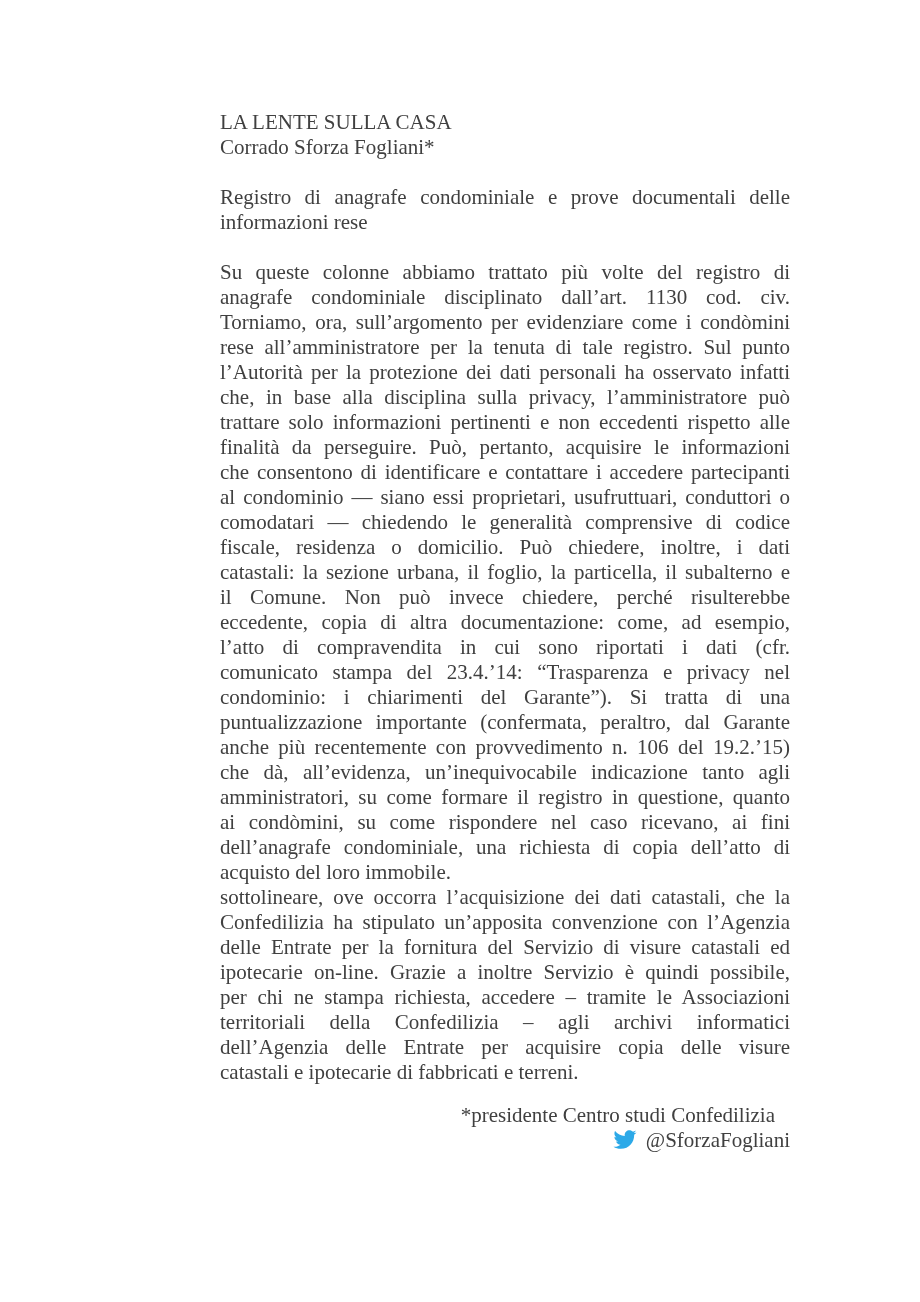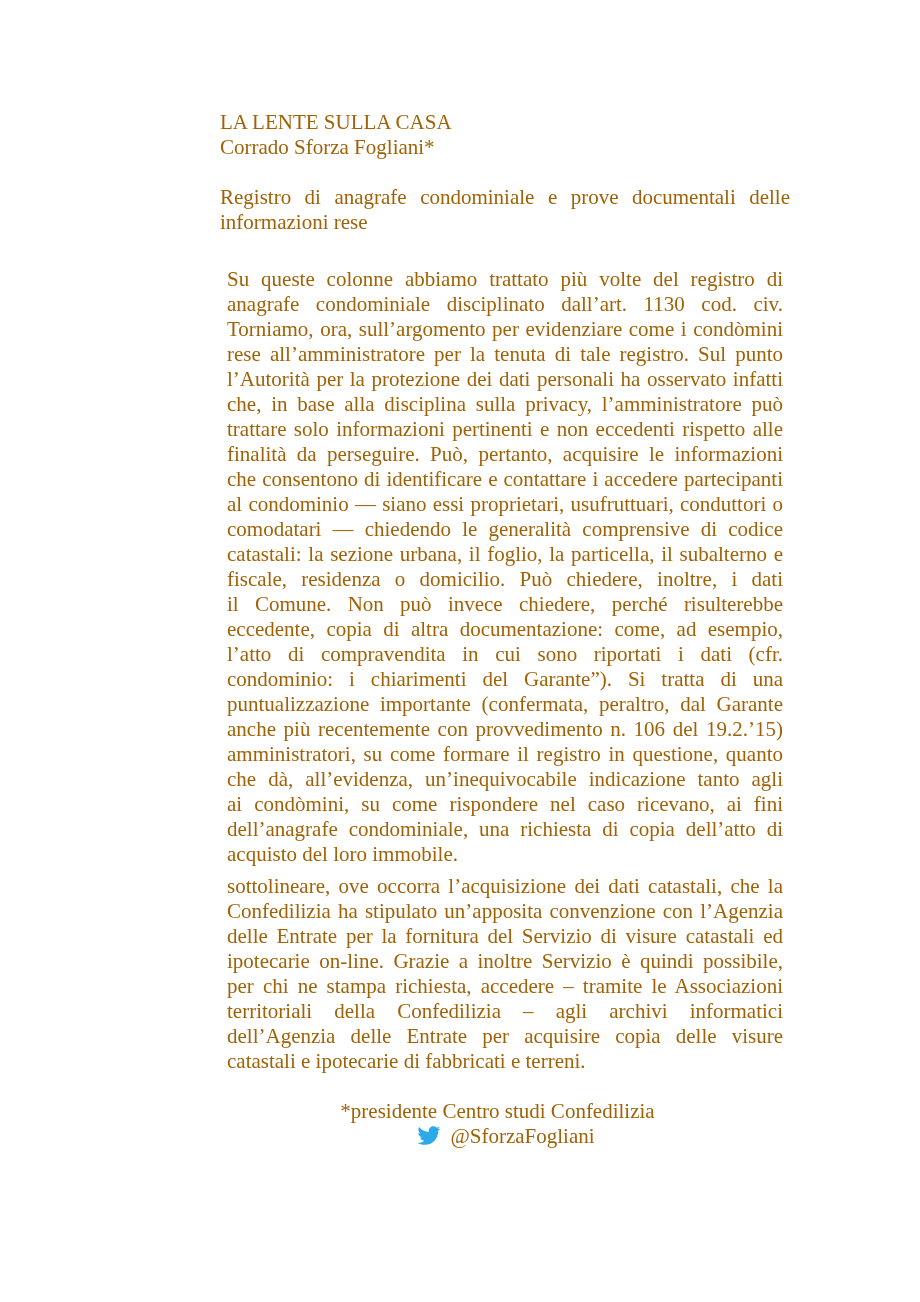--- a/index.html
+++ b/index.html
@@ -2,21 +2,21 @@
 <html><head>
 <meta charset="utf-8">
 <style>
   html, body { margin: 0; padding: 0; background: #e8e8e8; }
   .page {
     position: relative;
     width: 920px;
     height: 1302px;
     background: #ffffff;
     font-family: "Liberation Serif", "DejaVu Serif", serif;
-    color: #a16207;
+    color: #404040;
     overflow: hidden;
     margin: 0 auto;
   }
   .content {
     position: absolute;
     left: 220px;
     top: 110px;
     width: 570px;
   }
   .line {
@@ -32,24 +32,24 @@
     text-align-last: justify;
     text-justify: inter-word;
   }
   .line.j::after {
     content: "";
     display: inline-block;
     width: 100%;
     height: 0;
   }
   .line.left  { text-align: left; }
-  .line.right { text-align: center; }
+  .line.right { text-align: right; }
   .spacer-line { height: 25px; }
   .spacer-small { height: 18px; }
-  .paragraph { margin: 7px; }
+  .paragraph { margin: 0; }
   .credit-line { padding-right: 15px; }
   .twitter-icon {
     display: inline-block;
     vertical-align: -4px;
     margin-right: 7px;
     line-height: 0;
   }
 </style>
 </head>
 <body>
@@ -77,30 +77,31 @@
           <div class="line j">anagrafe condominiale disciplinato dall’art. 1130 cod. civ.</div>
           <div class="line j">Torniamo, ora, sull’argomento per evidenziare come i condòmini</div>
           <div class="line j">rese all’amministratore per la tenuta di tale registro. Sul punto</div>
           <div class="line j">l’Autorità per la protezione dei dati personali ha osservato infatti</div>
           <div class="line j">che, in base alla disciplina sulla privacy, l’amministratore può</div>
           <div class="line j">trattare solo informazioni pertinenti e non eccedenti rispetto alle</div>
           <div class="line j">finalità da perseguire. Può, pertanto, acquisire le informazioni</div>
           <div class="line j">che consentono di identificare e contattare i accedere partecipanti</div>
           <div class="line j">al condominio — siano essi proprietari, usufruttuari, conduttori o</div>
           <div class="line j">comodatari — chiedendo le generalità comprensive di codice</div>
+          <div class="line j">fiscale, residenza o domicilio. Può chiedere, inoltre, i dati</div>
           <div class="line j">catastali: la sezione urbana, il foglio, la particella, il subalterno e</div>
-          <div class="line j">fiscale, residenza o domicilio. Può chiedere, inoltre, i dati</div>
           <div class="line j">il Comune. Non può invece chiedere, perché risulterebbe</div>
           <div class="line j">eccedente, copia di altra documentazione: come, ad esempio,</div>
           <div class="line j">l’atto di compravendita in cui sono riportati i dati (cfr.</div>
+          <div class="line j">comunicato stampa del 23.4.’14: “Trasparenza e privacy nel</div>
           <div class="line j">condominio: i chiarimenti del Garante”). Si tratta di una</div>
           <div class="line j">puntualizzazione importante (confermata, peraltro, dal Garante</div>
           <div class="line j">anche più recentemente con provvedimento n. 106 del 19.2.’15)</div>
+          <div class="line j">che dà, all’evidenza, un’inequivocabile indicazione tanto agli</div>
           <div class="line j">amministratori, su come formare il registro in questione, quanto</div>
-          <div class="line j">che dà, all’evidenza, un’inequivocabile indicazione tanto agli</div>
           <div class="line j">ai condòmini, su come rispondere nel caso ricevano, ai fini</div>
           <div class="line j">dell’anagrafe condominiale, una richiesta di copia dell’atto di</div>
           <div class="line left">acquisto del loro immobile.</div>
         </div>
         <div class="paragraph">
           <div class="line j">sottolineare, ove occorra l’acquisizione dei dati catastali, che la</div>
           <div class="line j">Confedilizia ha stipulato un’apposita convenzione con l’Agenzia</div>
           <div class="line j">delle Entrate per la fornitura del Servizio di visure catastali ed</div>
           <div class="line j">ipotecarie on-line. Grazie a inoltre Servizio è quindi possibile,</div>
           <div class="line j">per chi ne stampa richiesta, accedere – tramite le Associazioni</div>

